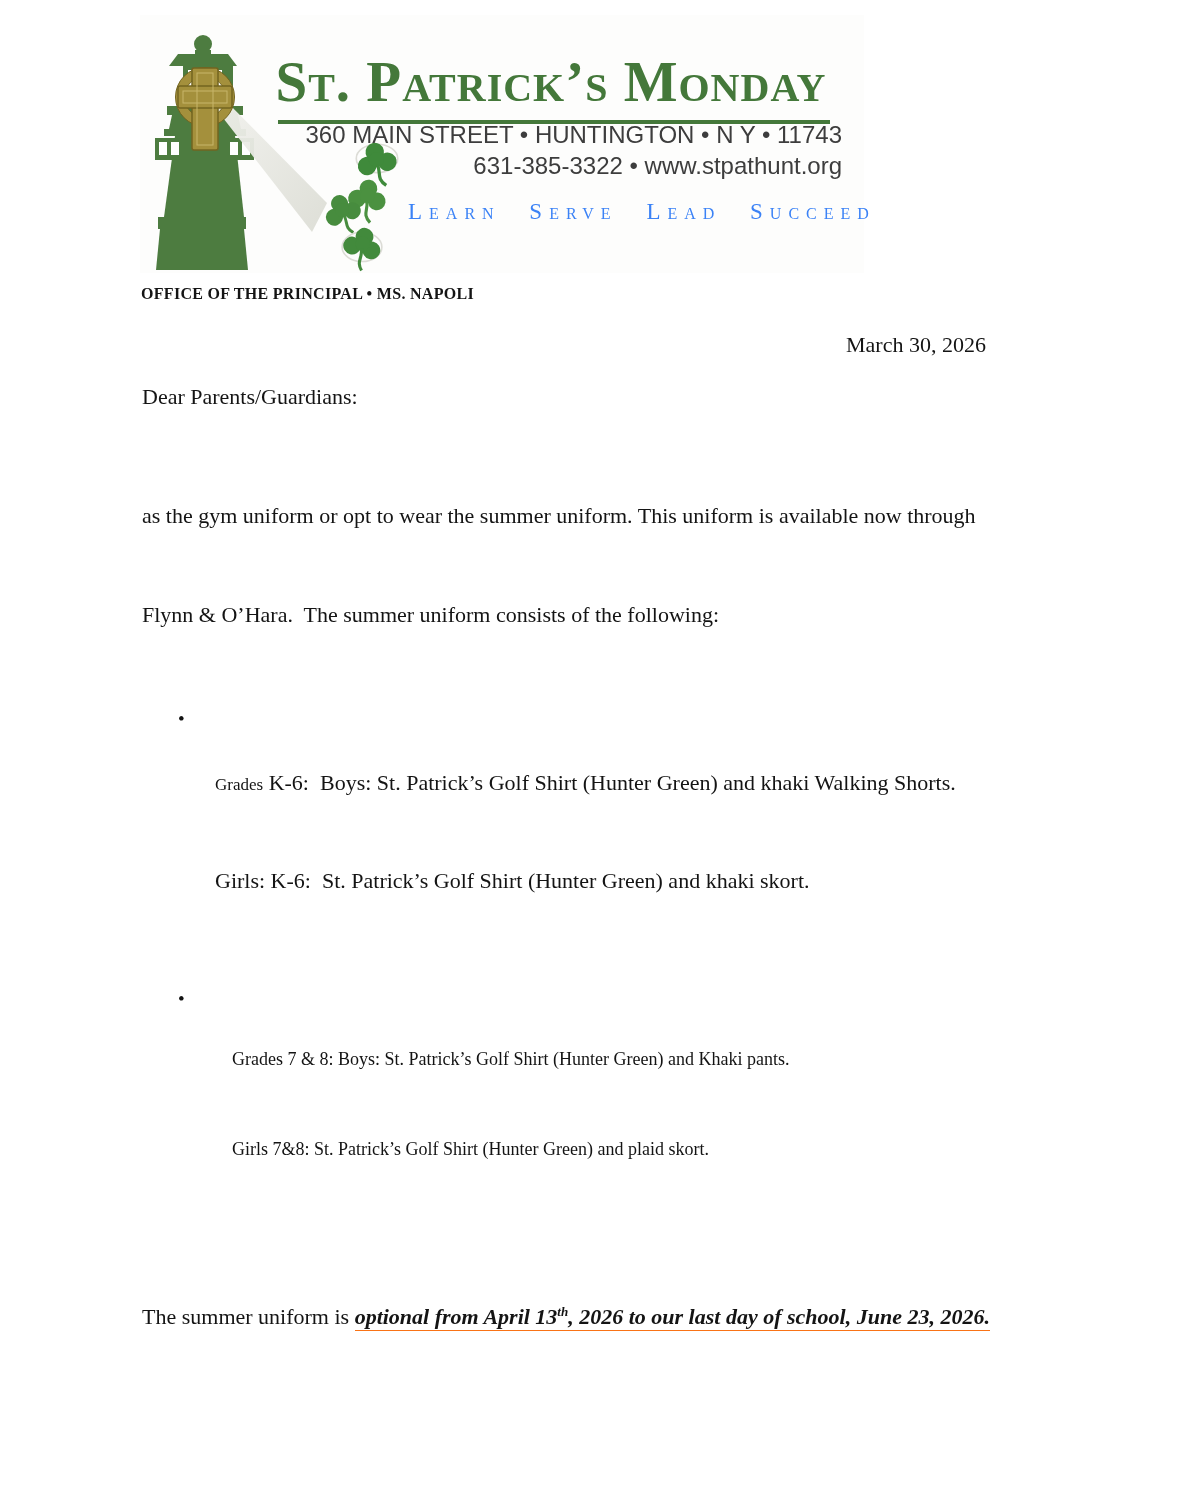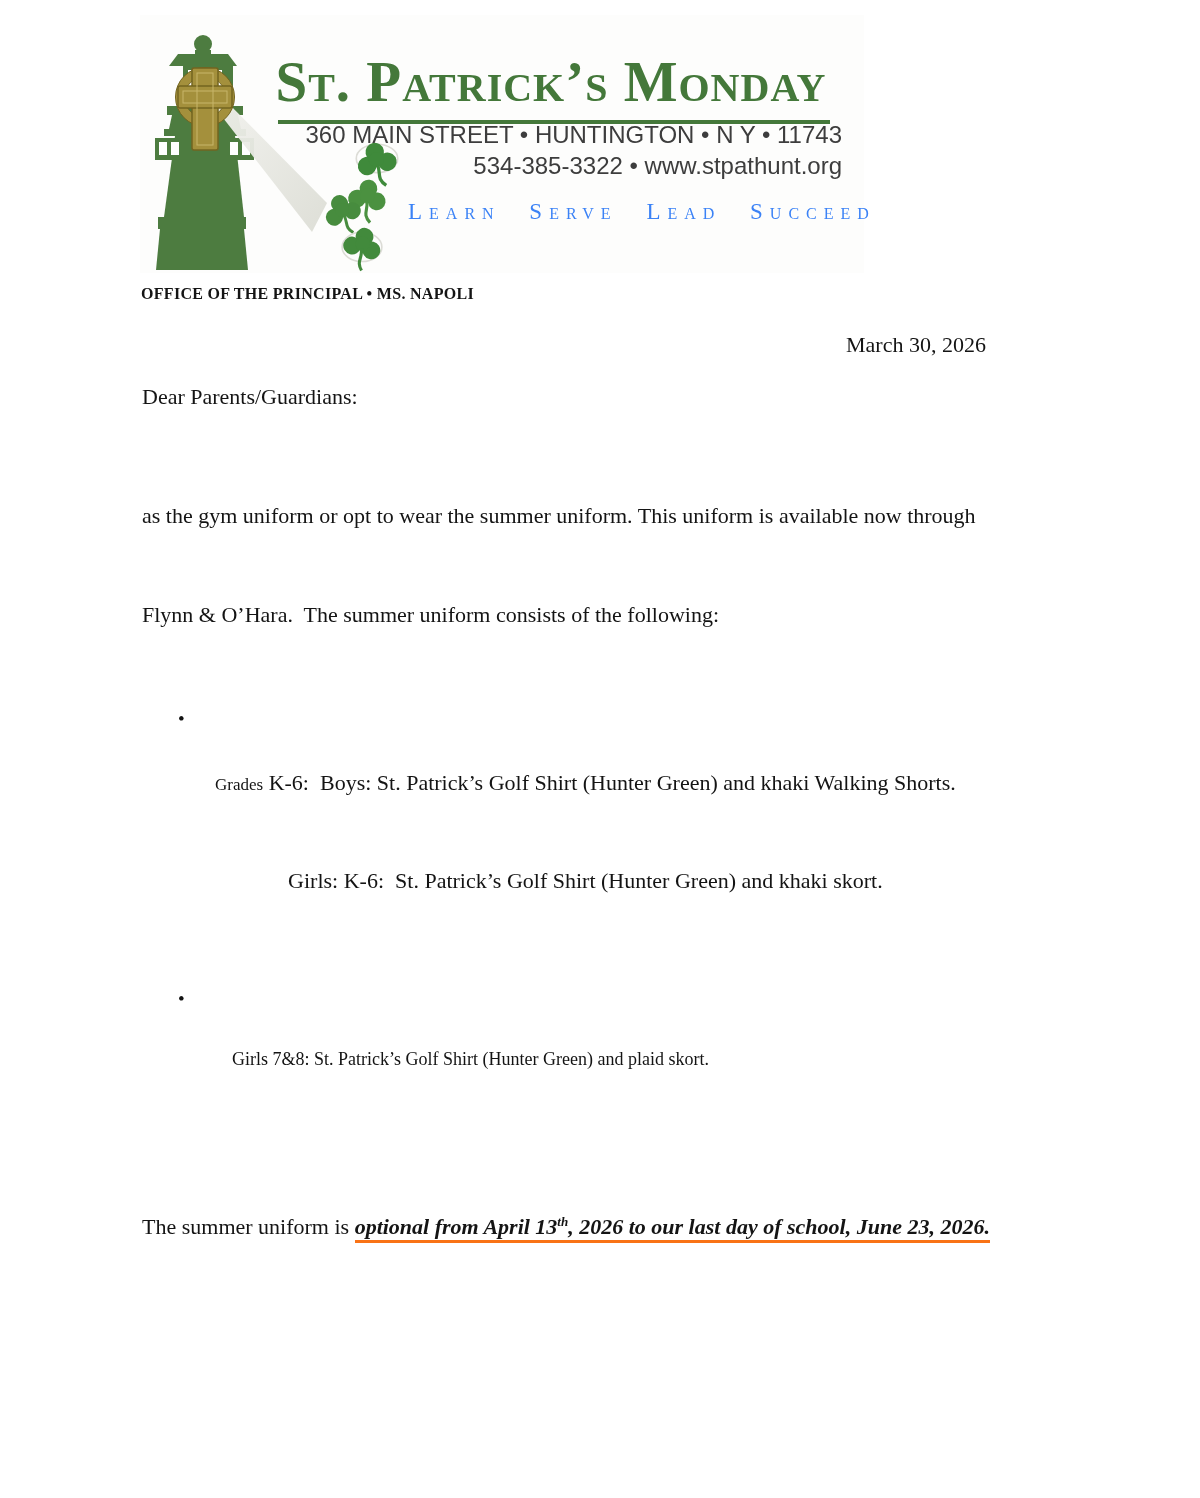--- a/index.html
+++ b/index.html
@@ -76,31 +76,31 @@
     font-size:22px;line-height:33px;
     white-space:pre-wrap;
   }
   .para .line{display:block;}
   .bullets{margin:6px 0 0 142px;}
   .bullet-item{display:flex;white-space:pre-wrap;}
   .bullet-item.first{font-size:22px;line-height:32px;}
   .bullet-item.second{margin-top:23px;font-size:18px;line-height:30px;}
   .bullet-item .marker{width:37px;padding-left:36px;flex:none;font-size:19px;}
   .bullet-item.second .marker{width:54px;}
-  .bullet-text .line{display:block;text-align:center;}
+  .bullet-text .line{display:block;}
   .grades-small{font-size:17px;}
   .closing{
     margin:10px 0 0 142px;width:980px;
     font-size:22px;line-height:33px;
     white-space:pre-wrap;
   }
   .closing .line{display:block;}
   .em-u{
     font-weight:bold;font-style:italic;
-    border-bottom:3px solid #f97316;
+    border-bottom:1px solid #f97316;
     padding-bottom:1px;
   }
   .em-u sup{font-size:13px;line-height:0;}
 </style>
 </head>
 <body>
 
 <div class="page">
 
   <div class="letterhead">
@@ -182,21 +182,21 @@
           <circle cx="20" cy="17" r="7"></circle>
         <path d="M20 22 C23 31,18 35,25 42" stroke="#428a3c" stroke-width="3" fill="none"></path>
       </g>
     </svg>
 
     <div class="school-name">St. Patrick’s Monday</div>
     <div class="title-rule"></div>
 
     <div class="address-block">
       <div>360 MAIN STREET • HUNTINGTON • N Y • 11743</div>
-      <div>534-385-3322 • www.stpathunt.org</div>
+      <div>631-385-3322 • www.stpathunt.org</div>
     </div>
 
     <div class="tagline">Learn Serve Lead Succeed</div>
   </div>
 
   <div class="office-line">OFFICE OF THE PRINCIPAL • MS. NAPOLI</div>
 
   <div class="date-line">March 30, 2026</div>
 
   <div class="salutation">Dear Parents/Guardians:</div>
@@ -210,20 +210,21 @@
     <div class="bullet-item first">
       <span class="marker">•</span>
       <span class="bullet-text">
         <span class="line"><span class="grades-small">Grades</span><span> K-6:  Boys: St. Patrick’s Golf Shirt (Hunter Green) and khaki Walking Shorts.</span></span>
         <span class="line">Girls: K-6:  St. Patrick’s Golf Shirt (Hunter Green) and khaki skort.</span>
       </span>
     </div>
     <div class="bullet-item second">
       <span class="marker">•</span>
       <span class="bullet-text">
+        <span class="line">Grades 7 &amp; 8: Boys: St. Patrick’s Golf Shirt (Hunter Green) and Khaki pants.</span>
         <span class="line">Girls 7&amp;8: St. Patrick’s Golf Shirt (Hunter Green) and plaid skort.</span>
       </span>
     </div>
   </div>
 
   <div class="closing">
     <span class="line"><span>The summer uniform is </span><span class="em-u"><span>optional from April 13</span><sup>th</sup><span>, 2026 to our last day of school, June 23, 2026.</span></span></span>
     
   </div>
 

